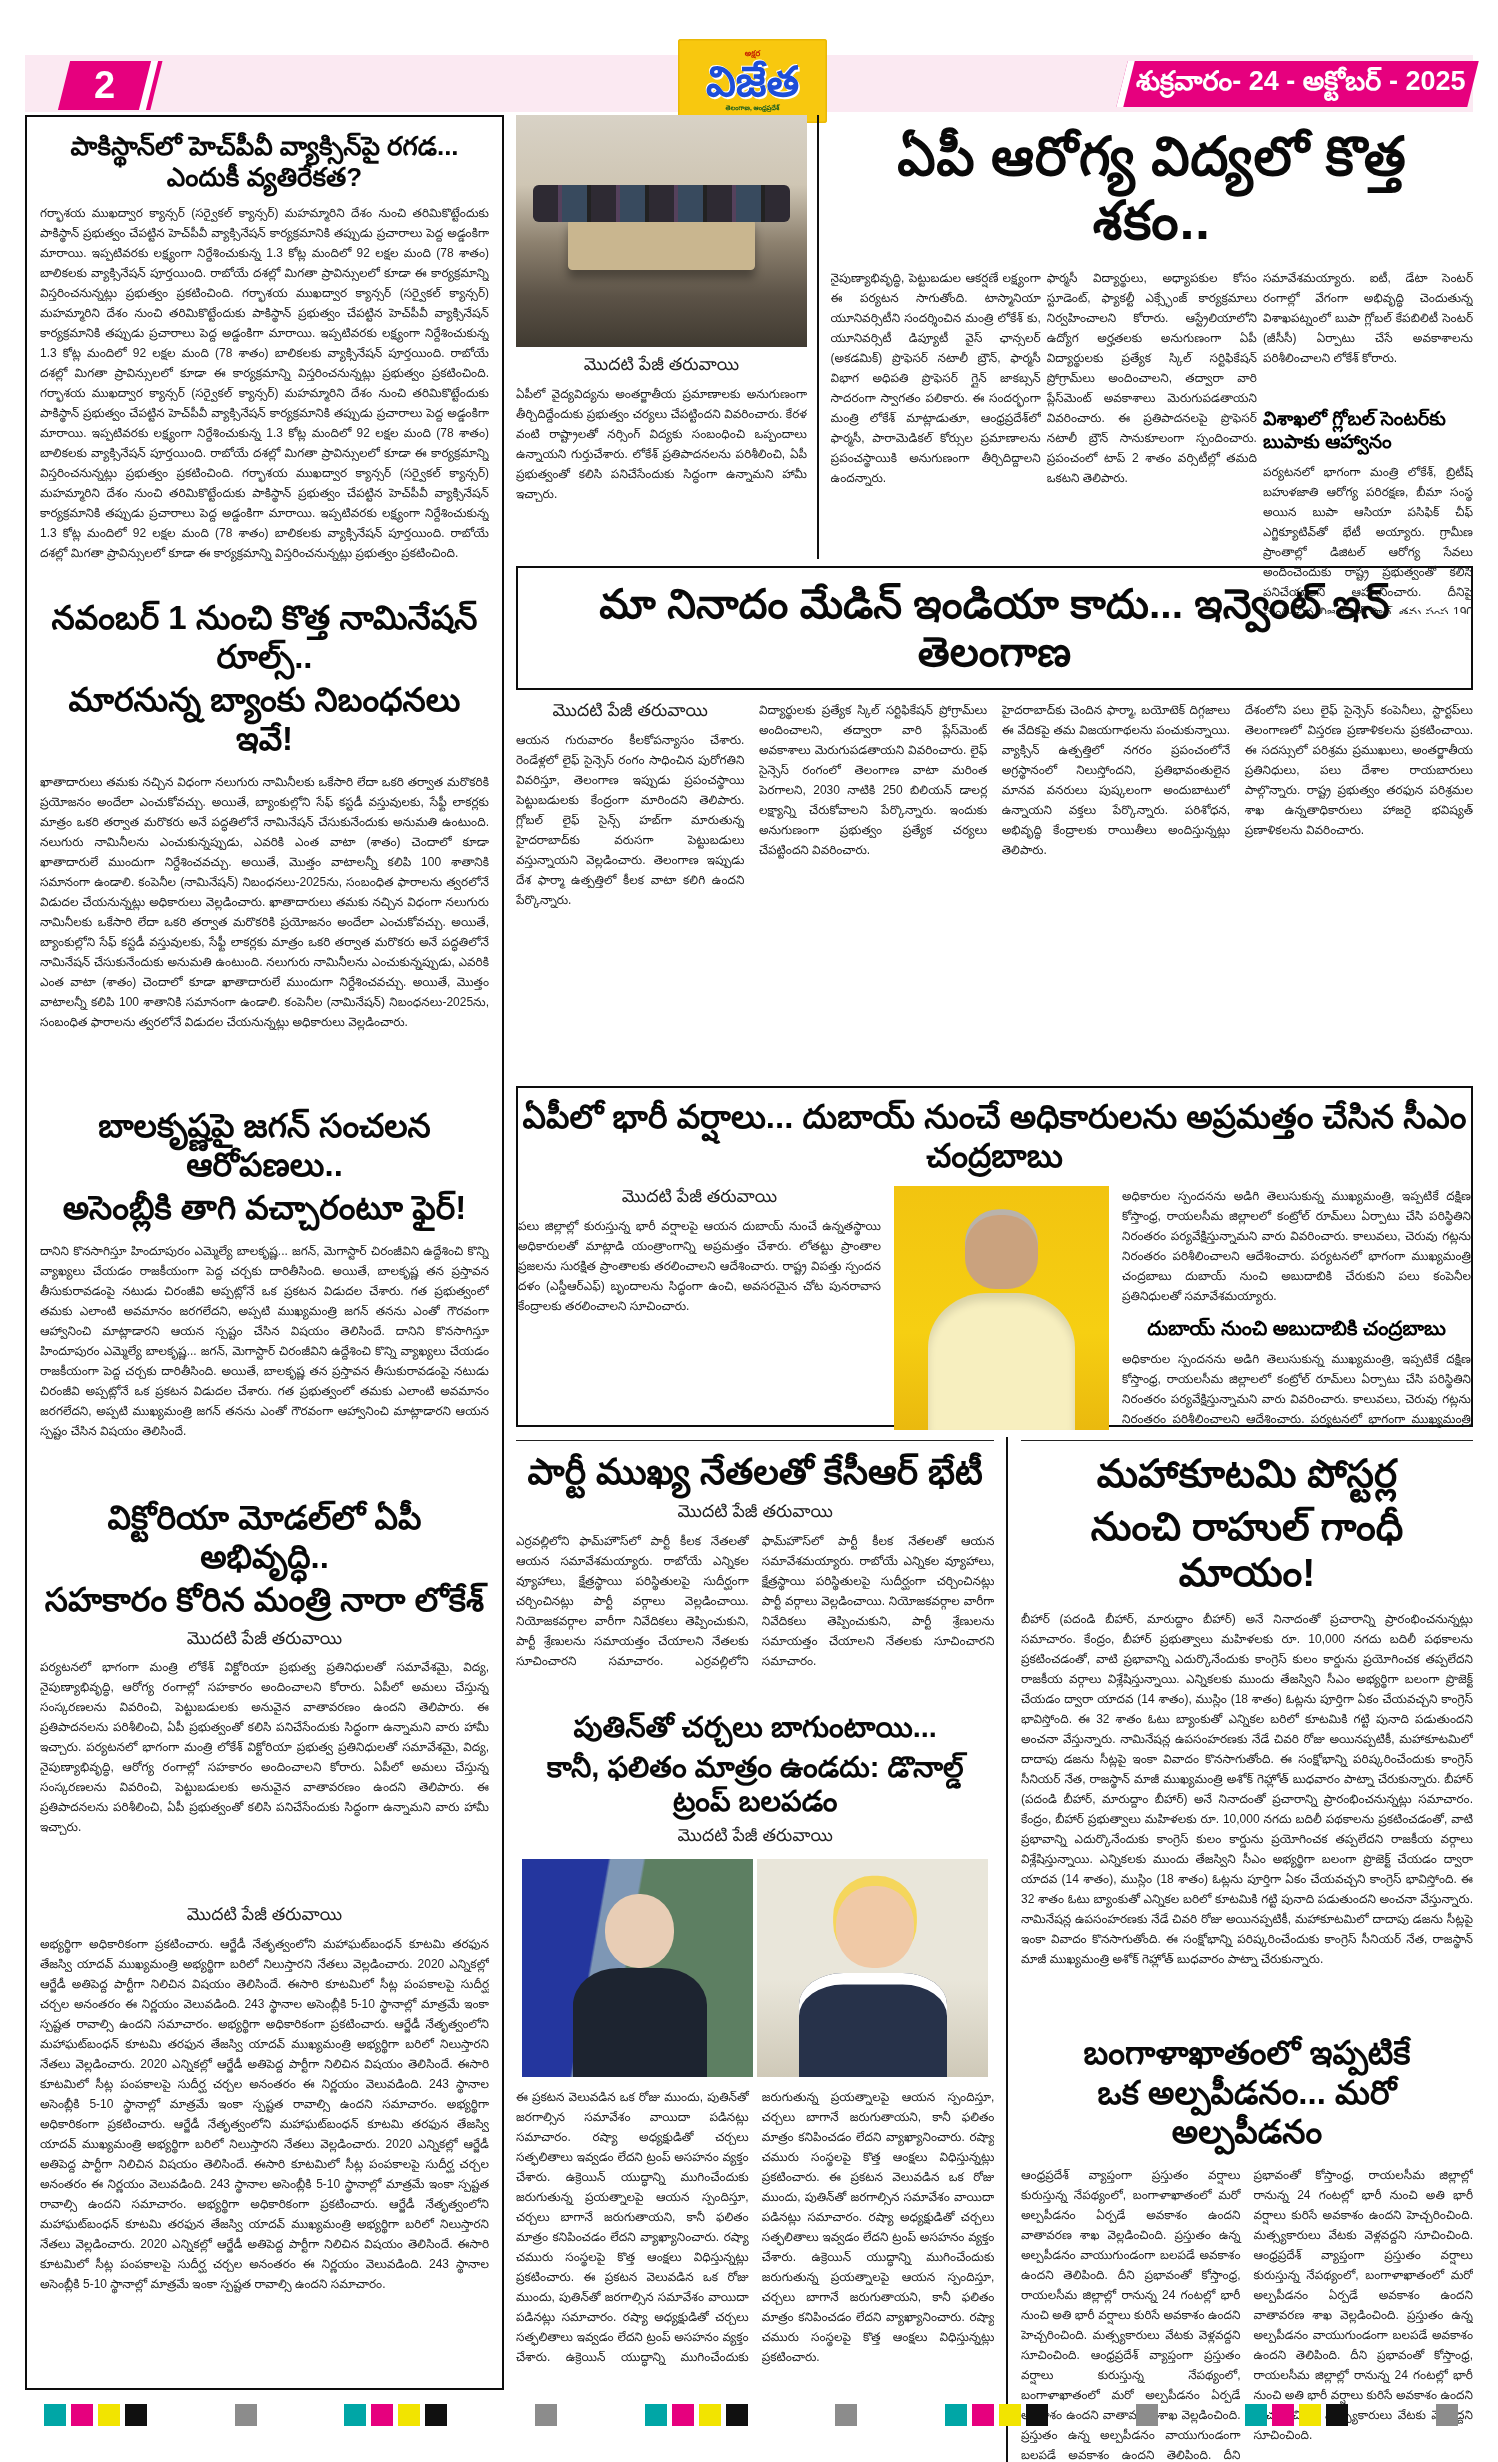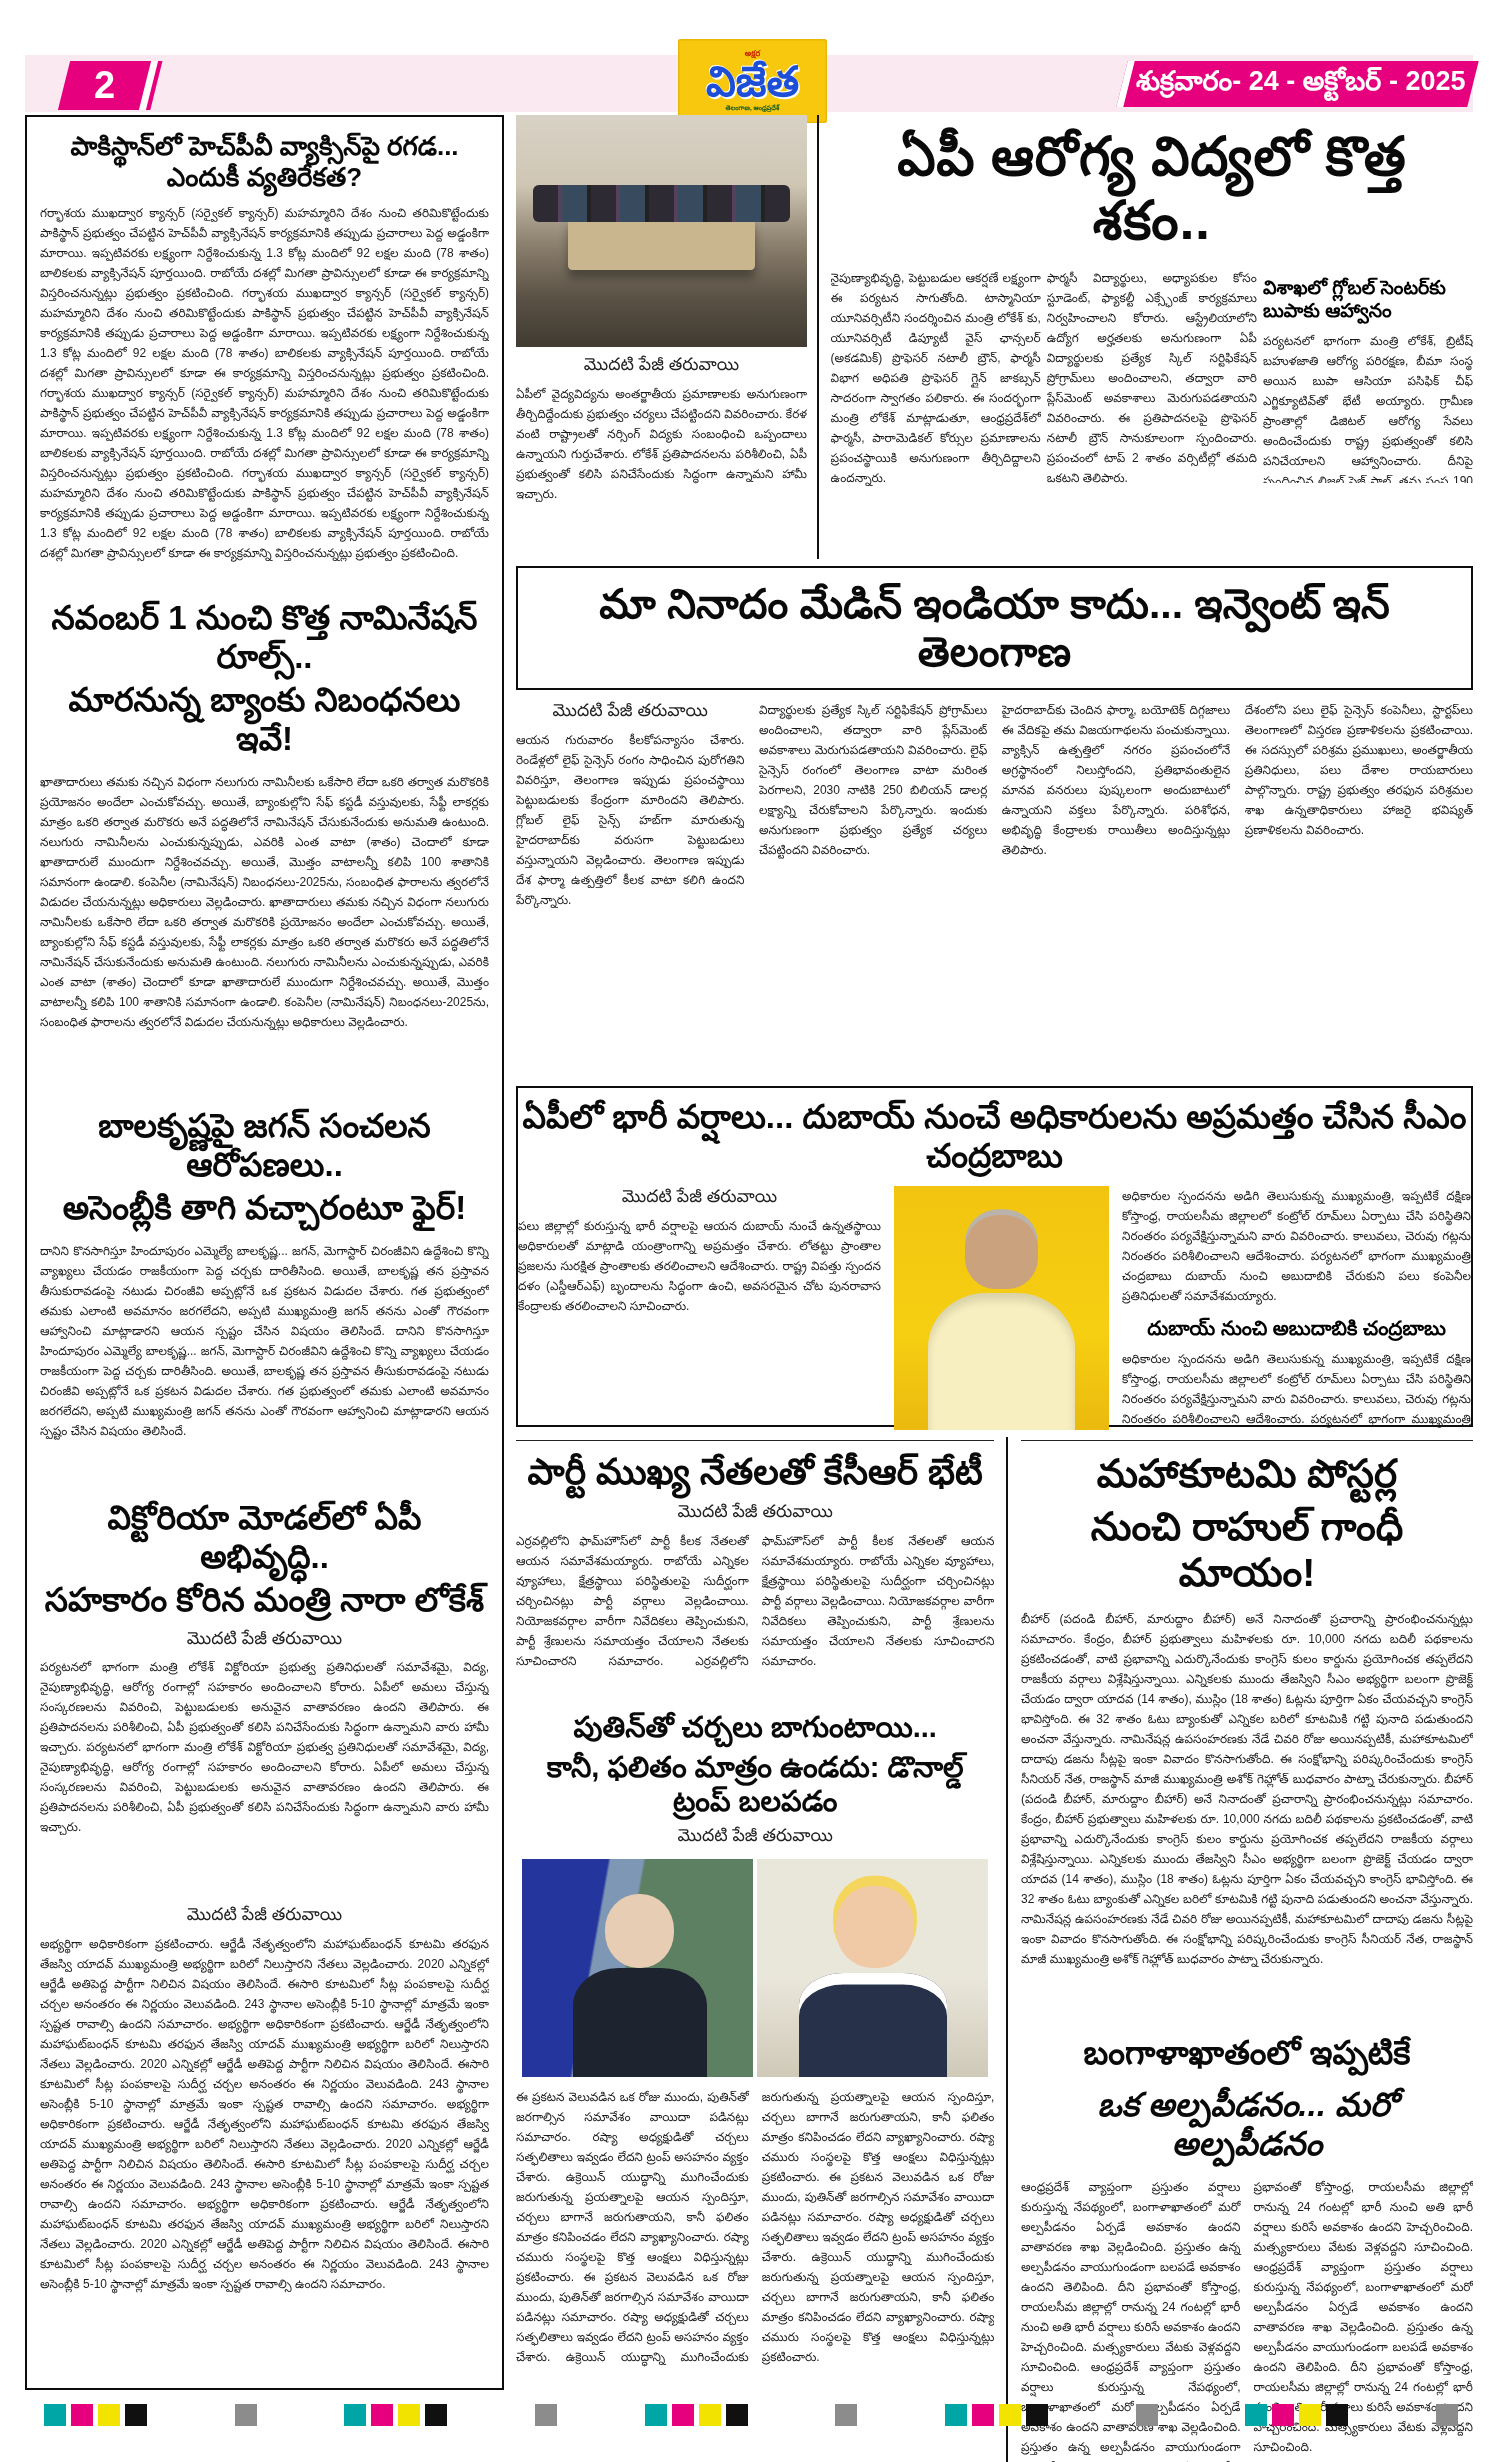--- a/index.html
+++ b/index.html
@@ -155,20 +155,21 @@
         <div class="photo photo-meeting"></div>
         <div class="cont">మొదటి పేజీ తరువాయి</div>
         <div class="body-txt" style="height:152px;">ఏపీలో వైద్యవిద్యను అంతర్జాతీయ ప్రమాణాలకు అనుగుణంగా తీర్చిదిద్దేందుకు ప్రభుత్వం చర్యలు చేపట్టిందని వివరించారు. కేరళ వంటి రాష్ట్రాలతో నర్సింగ్ విద్యకు సంబంధించి ఒప్పందాలు ఉన్నాయని గుర్తుచేశారు. లోకేశ్ ప్రతిపాదనలను పరిశీలించి, ఏపీ ప్రభుత్వంతో కలిసి పనిచేసేందుకు సిద్ధంగా ఉన్నామని హామీ ఇచ్చారు.</div>
       </div>
       <div class="rowA-right">
         <div class="hl hl-health">ఏపీ ఆరోగ్య విద్యలో కొత్త శకం..</div>
         <div class="rowA-cols">
           <div class="c body-txt">నైపుణ్యాభివృద్ధి, పెట్టుబడుల ఆకర్షణే లక్ష్యంగా ఈ పర్యటన సాగుతోంది. టాస్మానియా యూనివర్సిటీని సందర్శించిన మంత్రి లోకేశ్ కు, యూనివర్సిటీ డిప్యూటీ వైస్ ఛాన్సలర్ (అకడమిక్) ప్రొఫెసర్ నటాలీ బ్రౌన్, ఫార్మసీ విభాగ అధిపతి ప్రొఫెసర్ గ్లైన్ జాకబ్సన్ సాదరంగా స్వాగతం పలికారు. ఈ సందర్భంగా మంత్రి లోకేశ్ మాట్లాడుతూ, ఆంధ్రప్రదేశ్‌లో ఫార్మసీ, పారామెడికల్ కోర్సుల ప్రమాణాలను ప్రపంచస్థాయికి అనుగుణంగా తీర్చిదిద్దాలని ఉందన్నారు.</div>
           <div class="c body-txt">ఫార్మసీ విద్యార్థులు, అధ్యాపకుల కోసం స్టూడెంట్, ఫ్యాకల్టీ ఎక్స్ఛేంజ్ కార్యక్రమాలు నిర్వహించాలని కోరారు. ఆస్ట్రేలియాలోని ఉద్యోగ అర్హతలకు అనుగుణంగా ఏపీ విద్యార్థులకు ప్రత్యేక స్కిల్ సర్టిఫికేషన్ ప్రోగ్రామ్‌లు అందించాలని, తద్వారా వారి ప్లేస్‌మెంట్ అవకాశాలు మెరుగుపడతాయని వివరించారు. ఈ ప్రతిపాదనలపై ప్రొఫెసర్ నటాలీ బ్రౌన్ సానుకూలంగా స్పందించారు. ప్రపంచంలో టాప్ 2 శాతం వర్సిటీల్లో తమది ఒకటని తెలిపారు.</div>
           <div class="c">
+            <div class="body-txt" style="height:131px;">సమావేశమయ్యారు. ఐటీ, డేటా సెంటర్ రంగాల్లో వేగంగా అభివృద్ధి చెందుతున్న విశాఖపట్నంలో బుపా గ్లోబల్ కేపబిలిటీ సెంటర్ (జీసీసీ) ఏర్పాటు చేసే అవకాశాలను పరిశీలించాలని లోకేశ్ కోరారు.</div>
             <div class="subhead">విశాఖలో గ్లోబల్ సెంటర్‌కు బుపాకు ఆహ్వానం</div>
             <div class="body-txt" style="height:152px;">పర్యటనలో భాగంగా మంత్రి లోకేశ్, బ్రిటీష్ బహుళజాతి ఆరోగ్య పరిరక్షణ, బీమా సంస్థ అయిన బుపా ఆసియా పసిఫిక్ చీఫ్ ఎగ్జిక్యూటివ్‌తో భేటీ అయ్యారు. గ్రామీణ ప్రాంతాల్లో డిజిటల్ ఆరోగ్య సేవలు అందించేందుకు రాష్ట్ర ప్రభుత్వంతో కలిసి పనిచేయాలని ఆహ్వానించారు. దీనిపై స్పందించిన లిజల్ సెజ్ పాల్, తమ సంస్థ 190 దేశాల్లో 38 మిలియన్ల మందికి సేవలందిస్తోందని తెలిపారు.</div>
           </div>
         </div>
       </div>
     </div>
 
     <div class="boxed-hl">
       <div class="hl hl-telangana">మా నినాదం మేడిన్ ఇండియా కాదు... ఇన్వెంట్ ఇన్ తెలంగాణ</div>
     </div>
@@ -216,21 +217,21 @@
         <div class="body-txt two-col" style="height:341px;">ఈ ప్రకటన వెలువడిన ఒక రోజు ముందు, పుతిన్‌తో జరగాల్సిన సమావేశం వాయిదా పడినట్లు సమాచారం. రష్యా అధ్యక్షుడితో చర్చలు సత్ఫలితాలు ఇవ్వడం లేదని ట్రంప్ అసహనం వ్యక్తం చేశారు. ఉక్రెయిన్ యుద్ధాన్ని ముగించేందుకు జరుగుతున్న ప్రయత్నాలపై ఆయన స్పందిస్తూ, చర్చలు బాగానే జరుగుతాయని, కానీ ఫలితం మాత్రం కనిపించడం లేదని వ్యాఖ్యానించారు. రష్యా చమురు సంస్థలపై కొత్త ఆంక్షలు విధిస్తున్నట్లు ప్రకటించారు. ఈ ప్రకటన వెలువడిన ఒక రోజు ముందు, పుతిన్‌తో జరగాల్సిన సమావేశం వాయిదా పడినట్లు సమాచారం. రష్యా అధ్యక్షుడితో చర్చలు సత్ఫలితాలు ఇవ్వడం లేదని ట్రంప్ అసహనం వ్యక్తం చేశారు. ఉక్రెయిన్ యుద్ధాన్ని ముగించేందుకు జరుగుతున్న ప్రయత్నాలపై ఆయన స్పందిస్తూ, చర్చలు బాగానే జరుగుతాయని, కానీ ఫలితం మాత్రం కనిపించడం లేదని వ్యాఖ్యానించారు. రష్యా చమురు సంస్థలపై కొత్త ఆంక్షలు విధిస్తున్నట్లు ప్రకటించారు. ఈ ప్రకటన వెలువడిన ఒక రోజు ముందు, పుతిన్‌తో జరగాల్సిన సమావేశం వాయిదా పడినట్లు సమాచారం. రష్యా అధ్యక్షుడితో చర్చలు సత్ఫలితాలు ఇవ్వడం లేదని ట్రంప్ అసహనం వ్యక్తం చేశారు. ఉక్రెయిన్ యుద్ధాన్ని ముగించేందుకు జరుగుతున్న ప్రయత్నాలపై ఆయన స్పందిస్తూ, చర్చలు బాగానే జరుగుతాయని, కానీ ఫలితం మాత్రం కనిపించడం లేదని వ్యాఖ్యానించారు. రష్యా చమురు సంస్థలపై కొత్త ఆంక్షలు విధిస్తున్నట్లు ప్రకటించారు.</div>
       </div>
 
       <div class="rowD-right">
         <div class="topline"></div>
         <div class="hl hl-maha">మహాకూటమి పోస్టర్ల</div>
         <div class="hl hl-maha" style="margin-top:7.3px;">నుంచి రాహుల్ గాంధీ మాయం!</div>
         <div class="body-txt" style="height:406px;margin-top:13px;">బీహార్ (పదండి బీహార్, మారుద్దాం బీహార్) అనే నినాదంతో ప్రచారాన్ని ప్రారంభించనున్నట్లు సమాచారం. కేంద్రం, బీహార్ ప్రభుత్వాలు మహిళలకు రూ. 10,000 నగదు బదిలీ పథకాలను ప్రకటించడంతో, వాటి ప్రభావాన్ని ఎదుర్కొనేందుకు కాంగ్రెస్ కులం కార్డును ప్రయోగించక తప్పలేదని రాజకీయ వర్గాలు విశ్లేషిస్తున్నాయి. ఎన్నికలకు ముందు తేజస్విని సీఎం అభ్యర్థిగా బలంగా ప్రొజెక్ట్ చేయడం ద్వారా యాదవ (14 శాతం), ముస్లిం (18 శాతం) ఓట్లను పూర్తిగా ఏకం చేయవచ్చని కాంగ్రెస్ భావిస్తోంది. ఈ 32 శాతం ఓటు బ్యాంకుతో ఎన్నికల బరిలో కూటమికి గట్టి పునాది పడుతుందని అంచనా వేస్తున్నారు. నామినేషన్ల ఉపసంహరణకు నేడే చివరి రోజు అయినప్పటికీ, మహాకూటమిలో దాదాపు డజను సీట్లపై ఇంకా వివాదం కొనసాగుతోంది. ఈ సంక్షోభాన్ని పరిష్కరించేందుకు కాంగ్రెస్ సీనియర్ నేత, రాజస్థాన్ మాజీ ముఖ్యమంత్రి అశోక్ గెహ్లోత్ బుధవారం పాట్నా చేరుకున్నారు. బీహార్ (పదండి బీహార్, మారుద్దాం బీహార్) అనే నినాదంతో ప్రచారాన్ని ప్రారంభించనున్నట్లు సమాచారం. కేంద్రం, బీహార్ ప్రభుత్వాలు మహిళలకు రూ. 10,000 నగదు బదిలీ పథకాలను ప్రకటించడంతో, వాటి ప్రభావాన్ని ఎదుర్కొనేందుకు కాంగ్రెస్ కులం కార్డును ప్రయోగించక తప్పలేదని రాజకీయ వర్గాలు విశ్లేషిస్తున్నాయి. ఎన్నికలకు ముందు తేజస్విని సీఎం అభ్యర్థిగా బలంగా ప్రొజెక్ట్ చేయడం ద్వారా యాదవ (14 శాతం), ముస్లిం (18 శాతం) ఓట్లను పూర్తిగా ఏకం చేయవచ్చని కాంగ్రెస్ భావిస్తోంది. ఈ 32 శాతం ఓటు బ్యాంకుతో ఎన్నికల బరిలో కూటమికి గట్టి పునాది పడుతుందని అంచనా వేస్తున్నారు. నామినేషన్ల ఉపసంహరణకు నేడే చివరి రోజు అయినప్పటికీ, మహాకూటమిలో దాదాపు డజను సీట్లపై ఇంకా వివాదం కొనసాగుతోంది. ఈ సంక్షోభాన్ని పరిష్కరించేందుకు కాంగ్రెస్ సీనియర్ నేత, రాజస్థాన్ మాజీ ముఖ్యమంత్రి అశోక్ గెహ్లోత్ బుధవారం పాట్నా చేరుకున్నారు.</div>
 
         <div class="hl hl-cyc" style="margin-top:19px;">బంగాళాఖాతంలో ఇప్పటికే</div>
-        <div class="hl hl-cyc" style="margin-top:13px;font-style:italic;">ఒక అల్పపీడనం... మరో అల్పపీడనం</div>
+        <div class="hl hl-cyc" style="margin-top:1px;">ఒక అల్పపీడనం... మరో అల్పపీడనం</div>
         <div class="body-txt two-col" style="height:377px;margin-top:13px;">ఆంధ్రప్రదేశ్ వ్యాప్తంగా ప్రస్తుతం వర్షాలు కురుస్తున్న నేపథ్యంలో, బంగాళాఖాతంలో మరో అల్పపీడనం ఏర్పడే అవకాశం ఉందని వాతావరణ శాఖ వెల్లడించింది. ప్రస్తుతం ఉన్న అల్పపీడనం వాయుగుండంగా బలపడే అవకాశం ఉందని తెలిపింది. దీని ప్రభావంతో కోస్తాంధ్ర, రాయలసీమ జిల్లాల్లో రానున్న 24 గంటల్లో భారీ నుంచి అతి భారీ వర్షాలు కురిసే అవకాశం ఉందని హెచ్చరించింది. మత్స్యకారులు వేటకు వెళ్లవద్దని సూచించింది. ఆంధ్రప్రదేశ్ వ్యాప్తంగా ప్రస్తుతం వర్షాలు కురుస్తున్న నేపథ్యంలో, బంగాళాఖాతంలో మరో అల్పపీడనం ఏర్పడే అవకాశం ఉందని వాతావరణ శాఖ వెల్లడించింది. ప్రస్తుతం ఉన్న అల్పపీడనం వాయుగుండంగా బలపడే అవకాశం ఉందని తెలిపింది. దీని ప్రభావంతో కోస్తాంధ్ర, రాయలసీమ జిల్లాల్లో రానున్న 24 గంటల్లో భారీ నుంచి అతి భారీ వర్షాలు కురిసే అవకాశం ఉందని హెచ్చరించింది. మత్స్యకారులు వేటకు వెళ్లవద్దని సూచించింది. ఆంధ్రప్రదేశ్ వ్యాప్తంగా ప్రస్తుతం వర్షాలు కురుస్తున్న నేపథ్యంలో, బంగాళాఖాతంలో మరో అల్పపీడనం ఏర్పడే అవకాశం ఉందని వాతావరణ శాఖ వెల్లడించింది. ప్రస్తుతం ఉన్న అల్పపీడనం వాయుగుండంగా బలపడే అవకాశం ఉందని తెలిపింది. దీని ప్రభావంతో కోస్తాంధ్ర, రాయలసీమ జిల్లాల్లో రానున్న 24 గంటల్లో భారీ నుంచి అతి భారీ వర్షాలు కురిసే అవకాశం ఉందని హెచ్చరించింది. మత్స్యకారులు వేటకు వెళ్లవద్దని సూచించింది.</div>
       </div>
     </div>
   </div>
 
   <div class="regstrip">
     <div class="grp">
       <div class="sq sq-c"></div>
       <div class="sq sq-m"></div>
       <div class="sq sq-y"></div>

